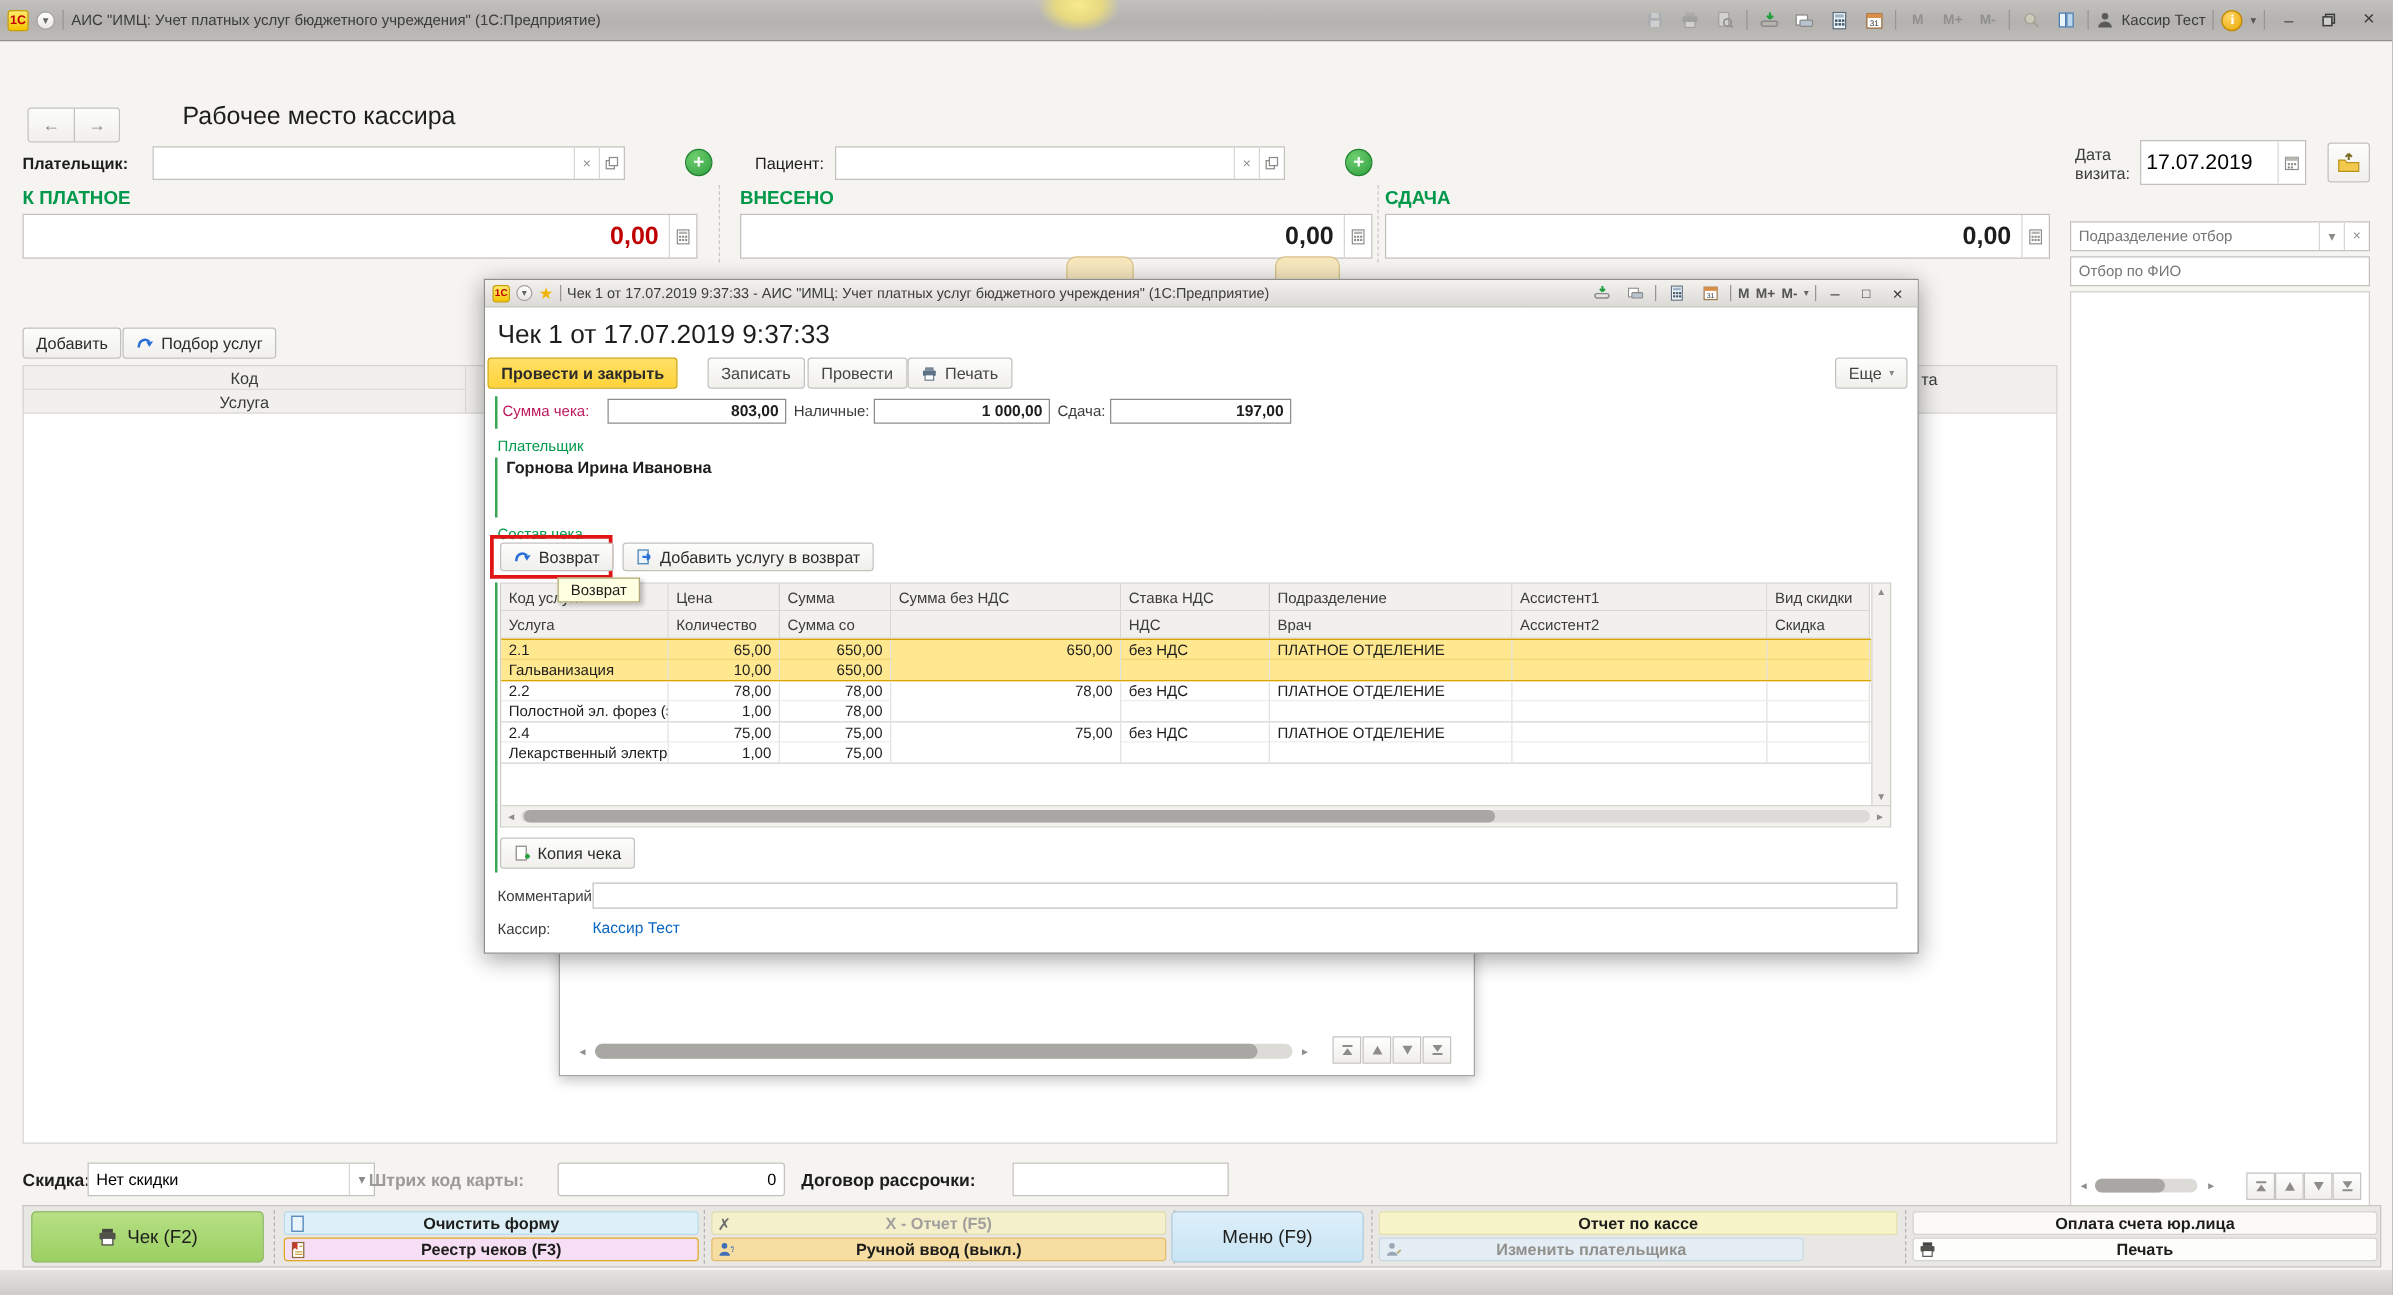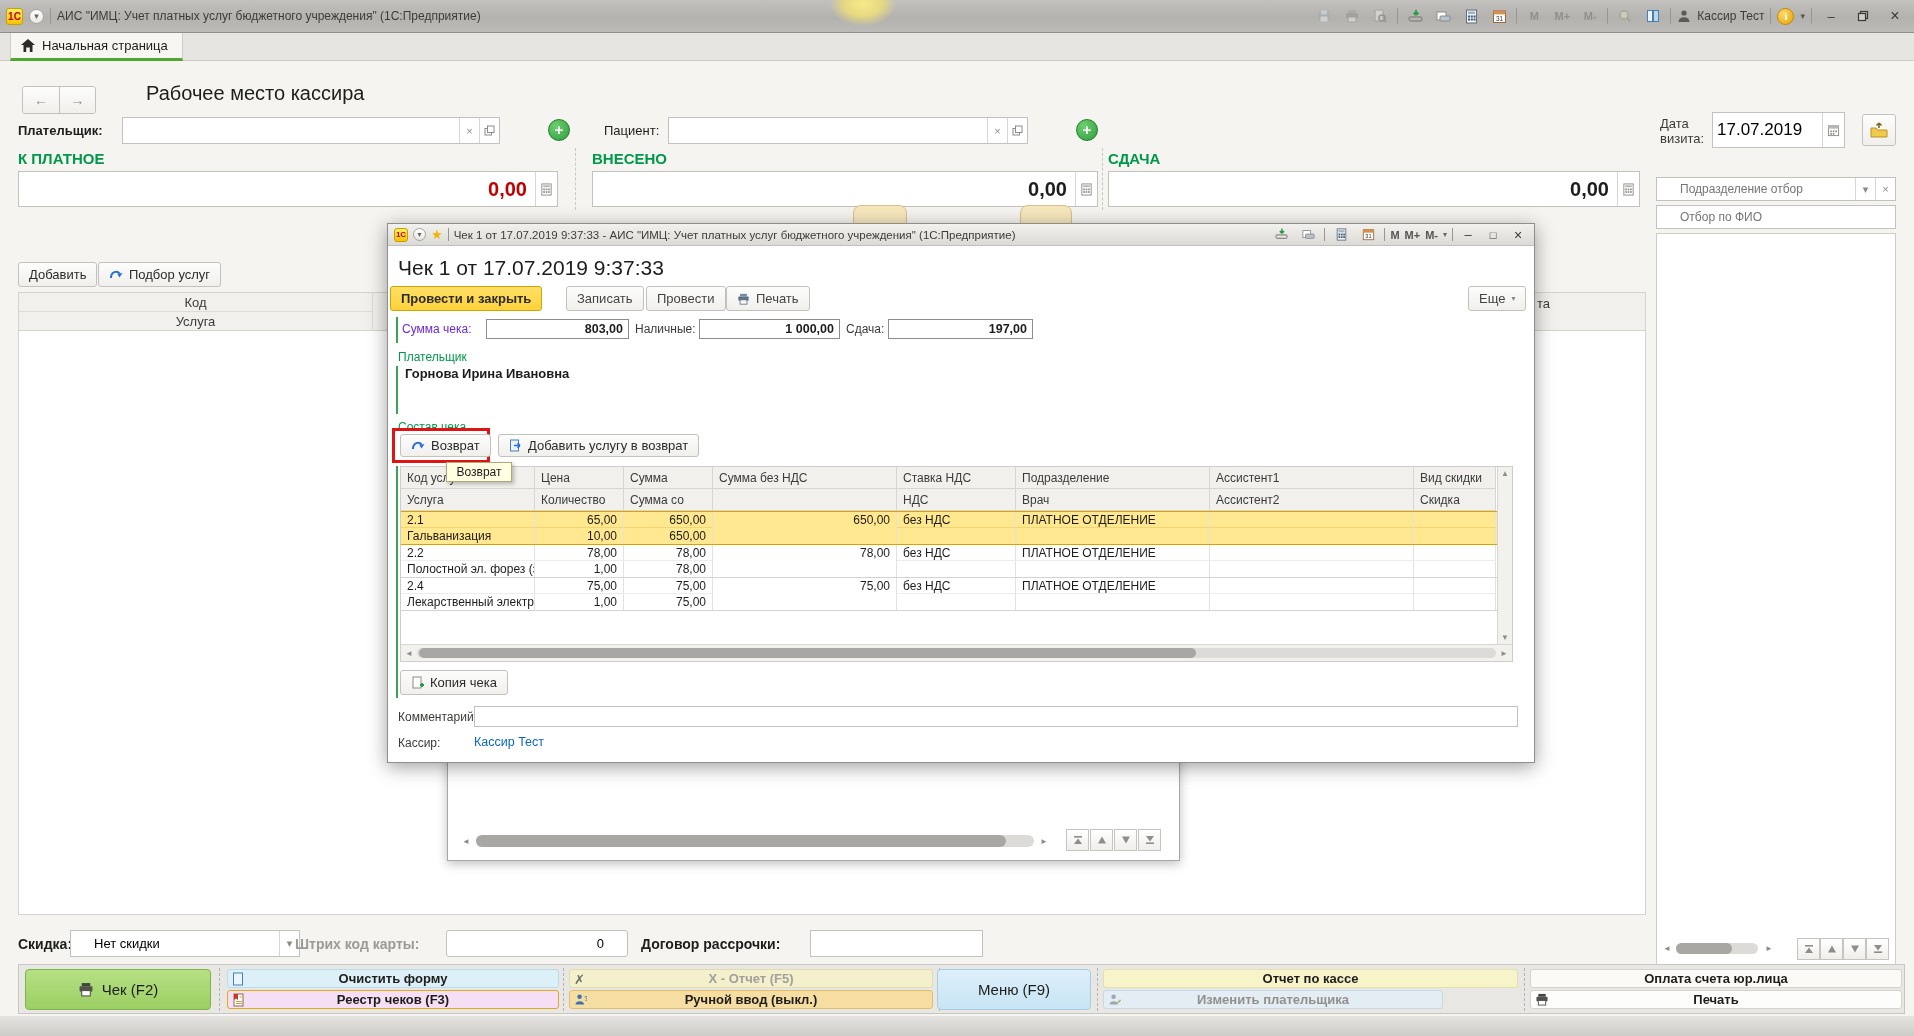--- a/index.html
+++ b/index.html
@@ -24,21 +24,21 @@
     font-size:9px;color:#666;display:inline-flex;align-items:center;justify-content:center}
   .mtxt{font-size:11px;font-weight:bold;color:#555}
   .wbtn{width:26px;height:20px;display:inline-flex;align-items:center;justify-content:center;font-size:13px;color:#3a3a38}
   .tabbar{position:absolute;left:0;top:33px;width:1914px;height:28px;background:#e7e5e1;border-bottom:1px solid #cfcdc9}
   .tab{position:absolute;left:10px;top:0;height:28px;padding:0 14px 0 10px;background:#f7f6f3;
     border:1px solid #cfcdc9;border-top:none;border-bottom:3px solid #4ea72e;display:inline-flex;align-items:center;gap:7px;font-size:13px}
   
   .btn{display:inline-flex;align-items:center;justify-content:center;gap:6px;background:linear-gradient(#fdfdfc,#f0efec);
     border:1px solid #c3c1bd;border-radius:3px;color:#2b2b29;font-size:13px;padding:0 10px;height:24px;cursor:default}
   .field{display:flex;align-items:stretch;background:#fff;border:1px solid #c3c1bd}
-  .field input{border:none;outline:none;flex:1;padding:0 23px;font:inherit;background:transparent;min-width:0}
+  .field input{border:none;outline:none;flex:1;padding:0 6px;font:inherit;background:transparent;min-width:0}
   .fbtn{width:20px;display:flex;align-items:center;justify-content:center;border-left:1px solid #d8d6d2;color:#8d8b87;font-size:11px}
   .greenlbl{color:#00984a;font-weight:bold;font-size:15px}
   .bigbox{position:absolute;height:36px;background:#fff;border:1px solid #c3c1bd;display:flex;align-items:center}
   .bigbox .amt{flex:1;text-align:right;font-size:20px;font-weight:bold;padding-right:8px}
   .bigbox .calcb{width:22px;height:100%;border-left:1px solid #d8d6d2;display:flex;align-items:center;justify-content:center}
   .plusbtn{width:22px;height:22px;border-radius:50%;background:radial-gradient(circle at 35% 30%,#6fcf6f,#2e9e3e);
     border:1px solid #1f8030;color:#fff;font-size:15px;font-weight:bold;display:inline-flex;align-items:center;justify-content:center;line-height:0}
   .dash{border-left:1px dashed #c9c7c3}
   .ph{color:#a9a7a2}
   
@@ -186,30 +186,20 @@
     <span class="wbtn">–</span>
     <span class="wbtn">
         <svg width="12" height="12" viewBox="0 0 12 12">
           <rect x="3.5" y="1.5" width="7" height="7" fill="none" stroke="#3a3a38" stroke-width="1.2"></rect>
           <rect x="1.5" y="3.5" width="7" height="7" fill="#cfcecb" stroke="#3a3a38" stroke-width="1.2"></rect>
         </svg>
       </span>
     <span class="wbtn" style="font-size:16px">×</span>
   </div>
 
-  <div class="tabbar">
-    <div class="tab">
-      <span class="ic">
-          <svg width="14" height="13" viewBox="0 0 14 13">
-            <path d="M7 0 L14 6 H11.5 V13 H8.8 V8.5 H5.2 V13 H2.5 V6 H0 Z" fill="#2b2b29"></path>
-          </svg>
-        </span>
-      <span>Начальная страница</span>
-    </div>
-  </div>
 
   <div class="abs" style="left:22px;top:86px;display:flex;border:1px solid #c3c1bd;border-radius:3px;overflow:hidden">
     <span class="ic" style="width:36px;height:26px;background:linear-gradient(#fdfdfc,#f0efec);color:#8d8b87;font-size:14px">←</span>
     <span class="ic" style="width:36px;height:26px;background:linear-gradient(#fdfdfc,#f0efec);border-left:1px solid #c3c1bd;color:#8d8b87;font-size:14px">→</span>
   </div>
   <div class="abs" style="left:146px;top:82px;font-size:20px">Рабочее место кассира</div>
 
   <div class="abs" style="left:18px;top:123px;font-weight:bold">Плательщик:</div>
   <div class="field abs" style="left:122px;top:117px;width:378px;height:27px">
     <input style="">
@@ -572,21 +562,21 @@
           </svg>
         </span>
       <span>Печать</span>
     </span>
     <span class="btn abs" style="left:1080px;top:62px;height:25px;color:#444">
       <span>Еще</span>
       <span style="font-size:8px;color:#888">▾</span>
     </span>
 
     <div class="gbar" style="top:93px;height:26px"></div>
-    <div class="abs" style="left:14px;top:98px;font-size:12px;color:#6d28d9">Сумма чека:</div>
+    <div class="abs" style="left:14px;top:98px;font-size:12px;color:#be185d">Сумма чека:</div>
     <div class="sminp abs" style="left:98px;top:95px;width:143px">
         <span class="v">803,00</span>
       </div>
     <div class="abs" style="left:247px;top:98px;font-size:12px;color:#3b3b39">Наличные:</div>
     <div class="sminp abs" style="left:311px;top:95px;width:141px">
         <span class="v">1 000,00</span>
       </div>
     <div class="abs" style="left:458px;top:98px;font-size:12px;color:#3b3b39">Сдача:</div>
     <div class="sminp abs" style="left:500px;top:95px;width:145px">
         <span class="v">197,00</span>

